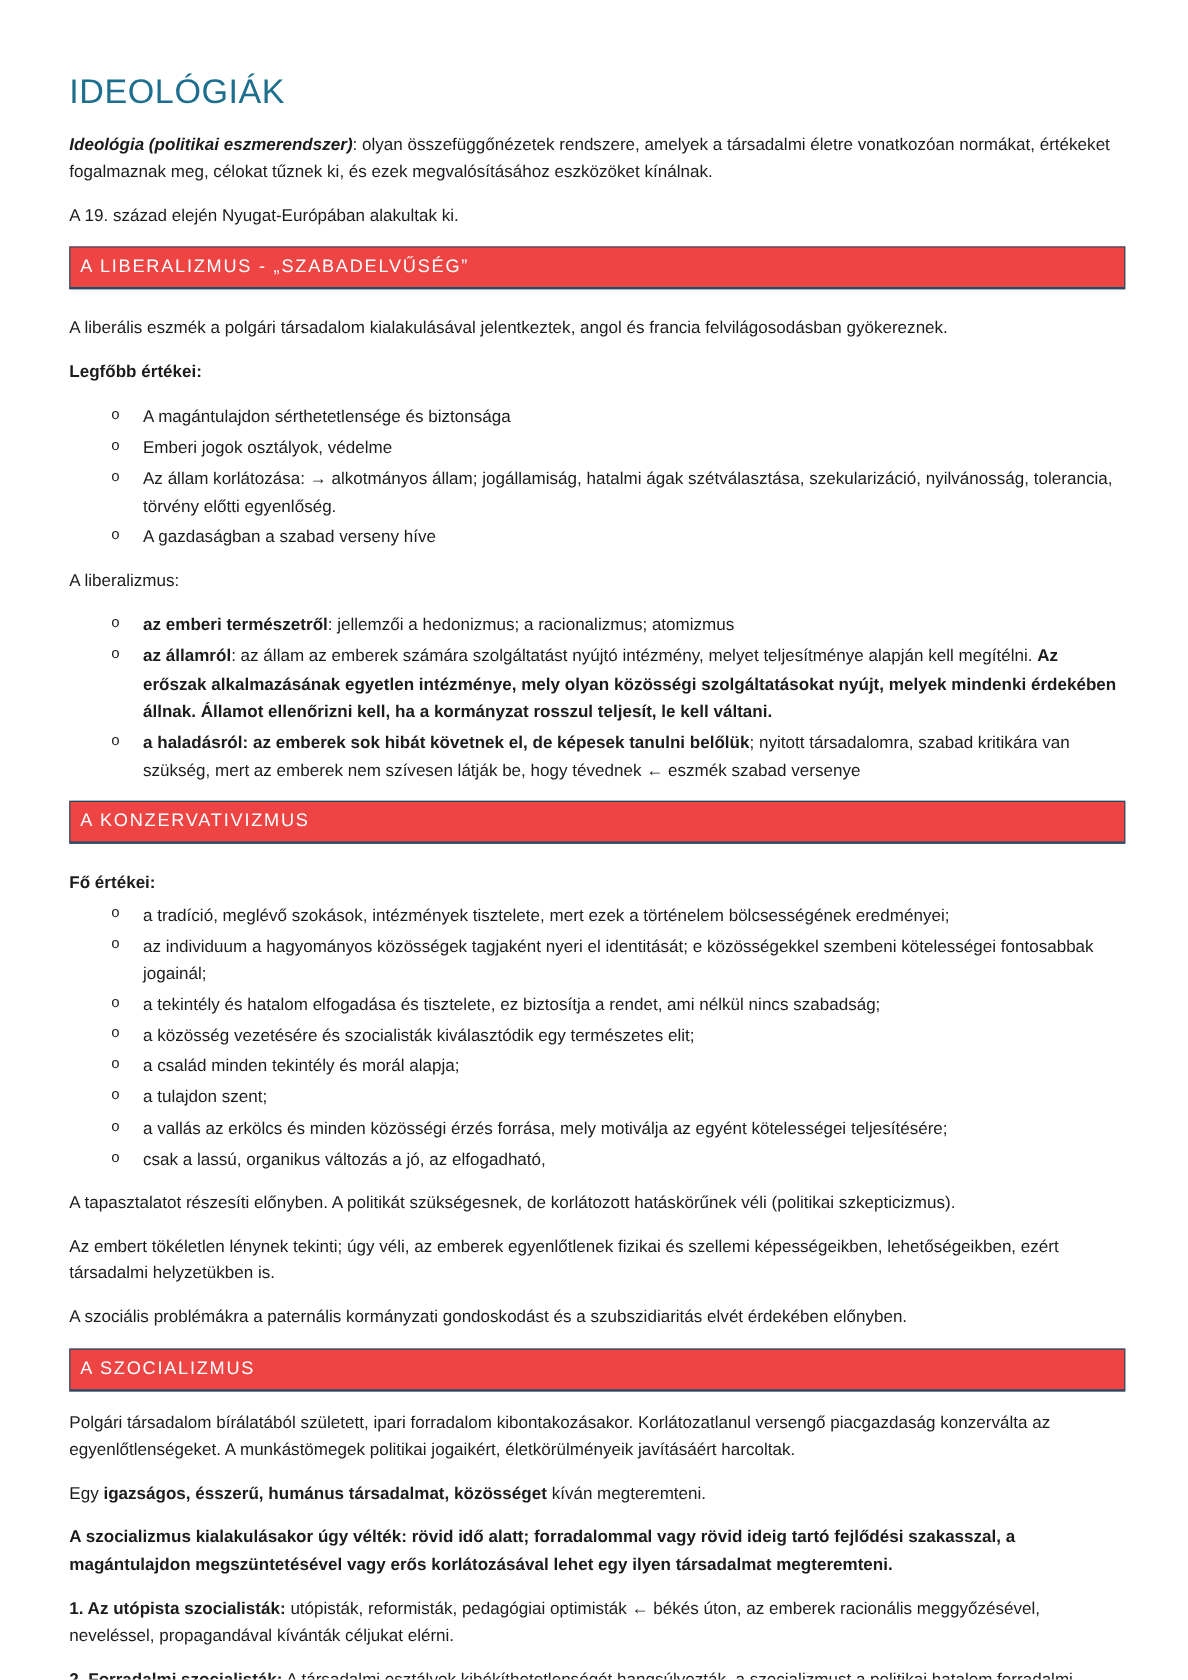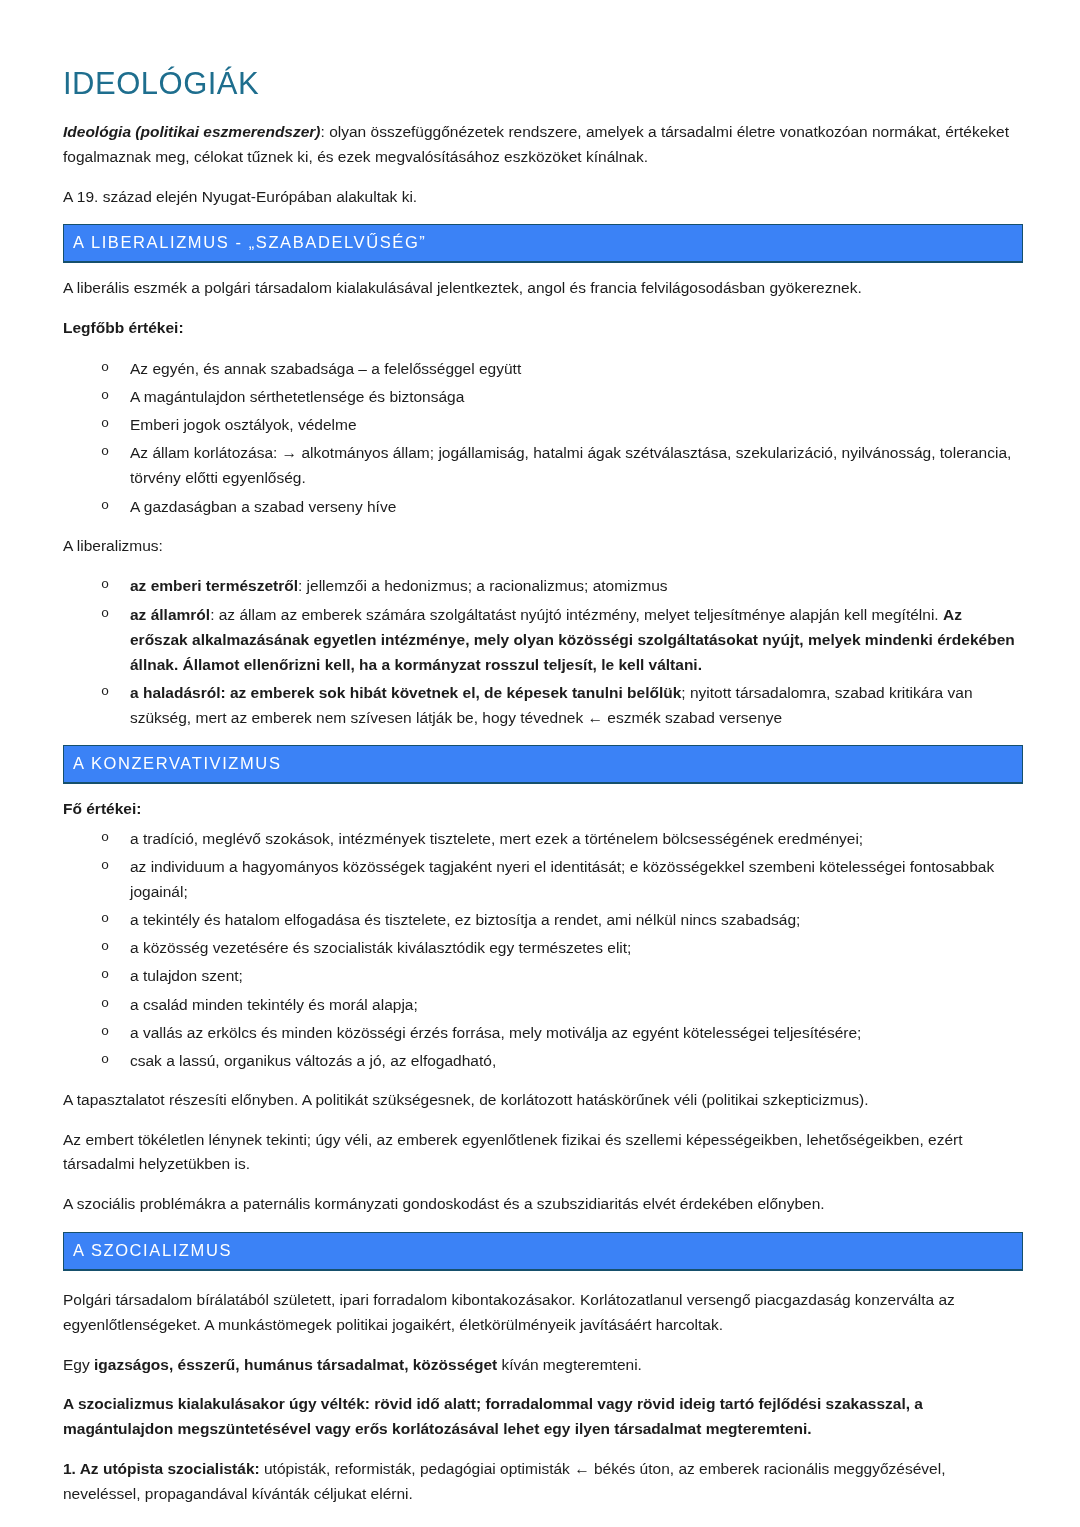--- a/index.html
+++ b/index.html
@@ -21,28 +21,28 @@
     letter-spacing: 0.5px;
   }
   p.body {
     font-size: 15.5px;
     line-height: 1.6;
     margin: 0 0 15px 0;
   }
   .bi { font-weight: 700; font-style: italic; }
   .b  { font-weight: 700; }
   .section-bar {
-    background: #3b82f6;
+    background: #ef4444;
     border: 1px solid #16506C;
     border-bottom-width: 2px;
     color: #ffffff;
     font-size: 16.5px;
     letter-spacing: 1.6px;
     padding: 8px 10px 9px 9px;
-    margin: 6px 0 13px 0;
+    margin: 6px 0 24px 0;
   }
   ul.bullets {
     list-style: none;
     margin: 0 0 15px 0;
     padding: 0;
   }
   ul.bullets li {
     position: relative;
     padding-left: 67px;
     font-size: 15.5px;
@@ -70,21 +70,20 @@
 
   <p class="body">A 19. század elején Nyugat-Európában alakultak ki.</p>
 
   <div class="section-bar"><span>A LIBERALIZMUS - „SZABADELVŰSÉG”</span></div>
 
   <p class="body">A liberális eszmék a polgári társadalom kialakulásával jelentkeztek, angol és francia felvilágosodásban gyökereznek.</p>
 
   <p class="body b">Legfőbb értékei:</p>
 
   <ul class="bullets">
-    <li><span>Az egyén, és annak szabadsága – a felelősséggel együtt</span></li>
     <li><span>A magántulajdon sérthetetlensége és biztonsága</span></li>
     <li><span>Emberi jogok osztályok, védelme</span></li>
     <li><span>Az állam korlátozása: → alkotmányos állam; jogállamiság, hatalmi ágak szétválasztása, szekularizáció, nyilvánosság, tolerancia, törvény előtti egyenlőség.</span></li>
     <li><span>A gazdaságban a szabad verseny híve</span></li>
   </ul>
 
   <p class="body">A liberalizmus:</p>
 
   <ul class="bullets">
     <li><span class="b">az emberi természetről</span><span>: jellemzői a hedonizmus; a racionalizmus; atomizmus</span></li>
@@ -94,22 +93,22 @@
 
   <div class="section-bar"><span>A KONZERVATIVIZMUS</span></div>
 
   <p class="body b" style="margin-bottom:4px;">Fő értékei:</p>
 
   <ul class="bullets">
     <li><span>a tradíció, meglévő szokások, intézmények tisztelete, mert ezek a történelem bölcsességének eredményei;</span></li>
     <li><span>az individuum a hagyományos közösségek tagjaként nyeri el identitását; e közösségekkel szembeni kötelességei fontosabbak jogainál;</span></li>
     <li><span>a tekintély és hatalom elfogadása és tisztelete, ez biztosítja a rendet, ami nélkül nincs szabadság;</span></li>
     <li><span>a közösség vezetésére és szocialisták kiválasztódik egy természetes elit;</span></li>
+    <li><span>a család minden tekintély és morál alapja;</span></li>
     <li><span>a tulajdon szent;</span></li>
-    <li><span>a család minden tekintély és morál alapja;</span></li>
     <li><span>a vallás az erkölcs és minden közösségi érzés forrása, mely motiválja az egyént kötelességei teljesítésére;</span></li>
     <li><span>csak a lassú, organikus változás a jó, az elfogadható,</span></li>
   </ul>
 
   <p class="body">A tapasztalatot részesíti előnyben. A politikát szükségesnek, de korlátozott hatáskörűnek véli (politikai szkepticizmus).</p>
   <p class="body">Az embert tökéletlen lénynek tekinti; úgy véli, az emberek egyenlőtlenek fizikai és szellemi képességeikben, lehetőségeikben, ezért társadalmi helyzetükben is.</p>
   <p class="body">A szociális problémákra a paternális kormányzati gondoskodást és a szubszidiaritás elvét érdekében előnyben.</p>
 
   <div class="section-bar" style="margin-top:14px; margin-bottom:17px;"><span>A SZOCIALIZMUS</span></div>
 

